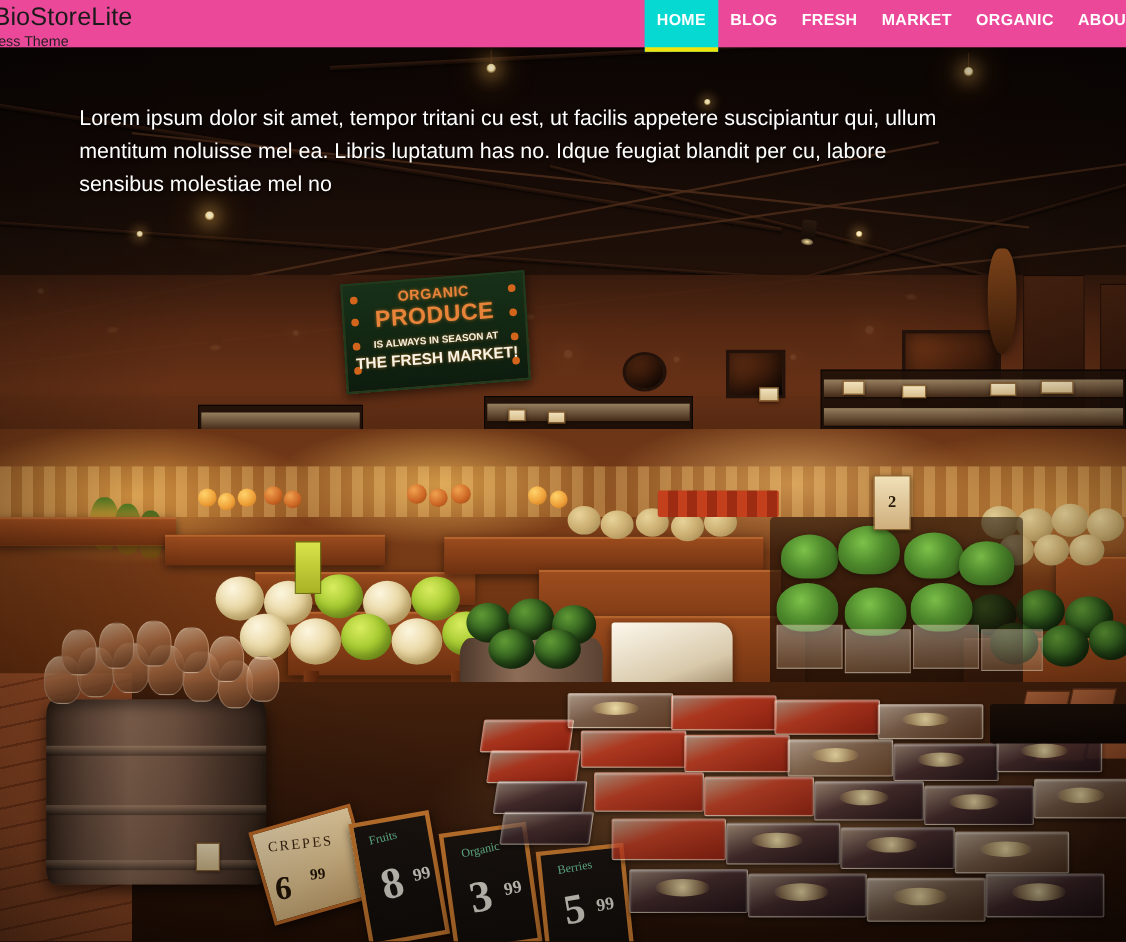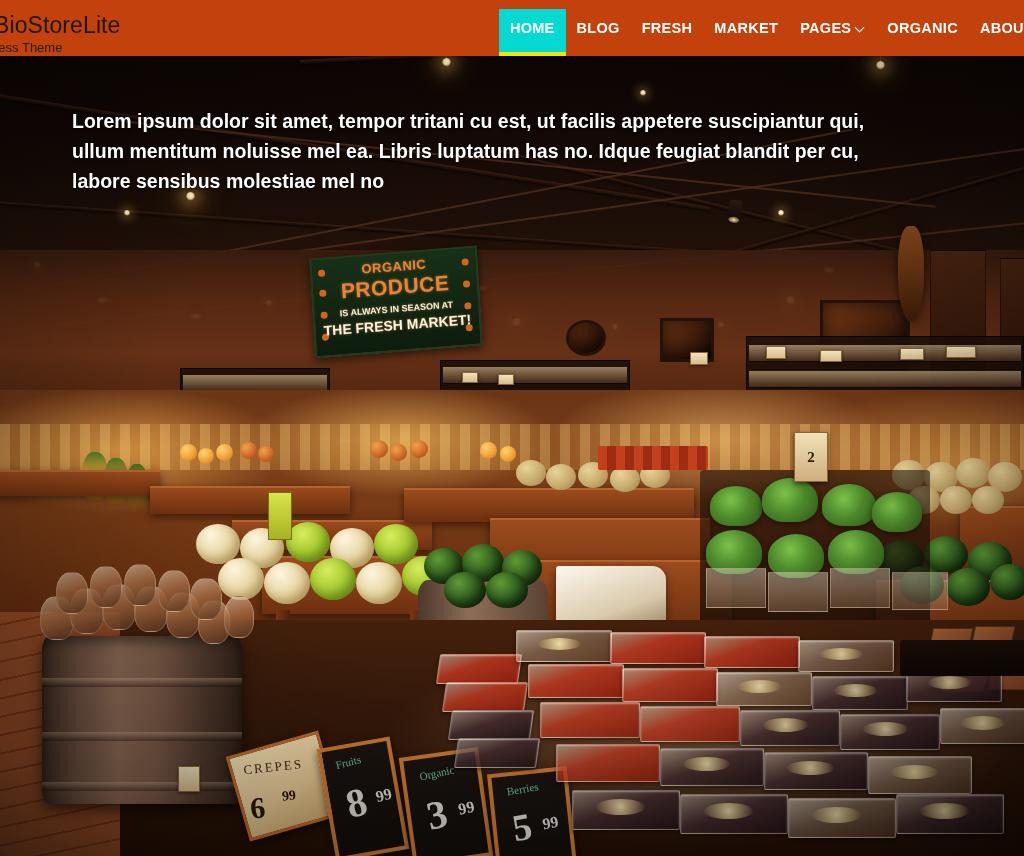--- a/index.html
+++ b/index.html
@@ -311,25 +311,25 @@
     background:
       radial-gradient(ellipse 78% 70% at 50% 48%, rgba(0,0,0,0) 45%, rgba(0,0,0,.35) 85%, rgba(0,0,0,.6) 100%);
     pointer-events: none;
   }
 
   
   #site-header {
     position: absolute;
     left: 0; top: 0;
     width: 1024px;
-    height: 56px;
-    background: #c2410c;
+    height: 43px;
+    background: #ec4899;
     z-index: 40;
     display: flex;
-    align-items: flex-end;
+    align-items: flex-start;
     justify-content: space-between;
   }
 
   #brand {
     margin-left: -6px;
     padding-top: 3px;
     line-height: 1;
   }
   #brand-title {
     display: block;
@@ -388,27 +388,27 @@
     width: 6px; height: 6px;
     border-right: 1.6px solid #ffffff;
     border-bottom: 1.6px solid #ffffff;
     transform: rotate(45deg);
   }
 
   
   #hero-text {
     position: absolute;
     left: 72px;
-    top: 106px;
+    top: 93px;
     width: 800px;
     z-index: 30;
     color: #ffffff;
     font-size: 19.5px;
     line-height: 30px;
-    font-weight: 700;
+    font-weight: 400;
     text-shadow: 0 1px 3px rgba(0,0,0,.75);
   }
 </style>
 </head>
 <body>
 
 <div id="page">
 
   <div id="hero-photo">
 
@@ -737,24 +737,20 @@
       <a class="nav-item">
         <span>FRESH</span>
       </a>
 
 
       <a class="nav-item">
         <span>MARKET</span>
       </a>
 
 
-      <a class="nav-item">
-        <span>PAGES</span>
-        <span class="caret"></span>
-      </a>
 
       <a class="nav-item">
         <span>ORGANIC</span>
       </a>
 
       <a class="nav-item">
         <span>ABOUT</span>
       </a>
 
     </nav>

